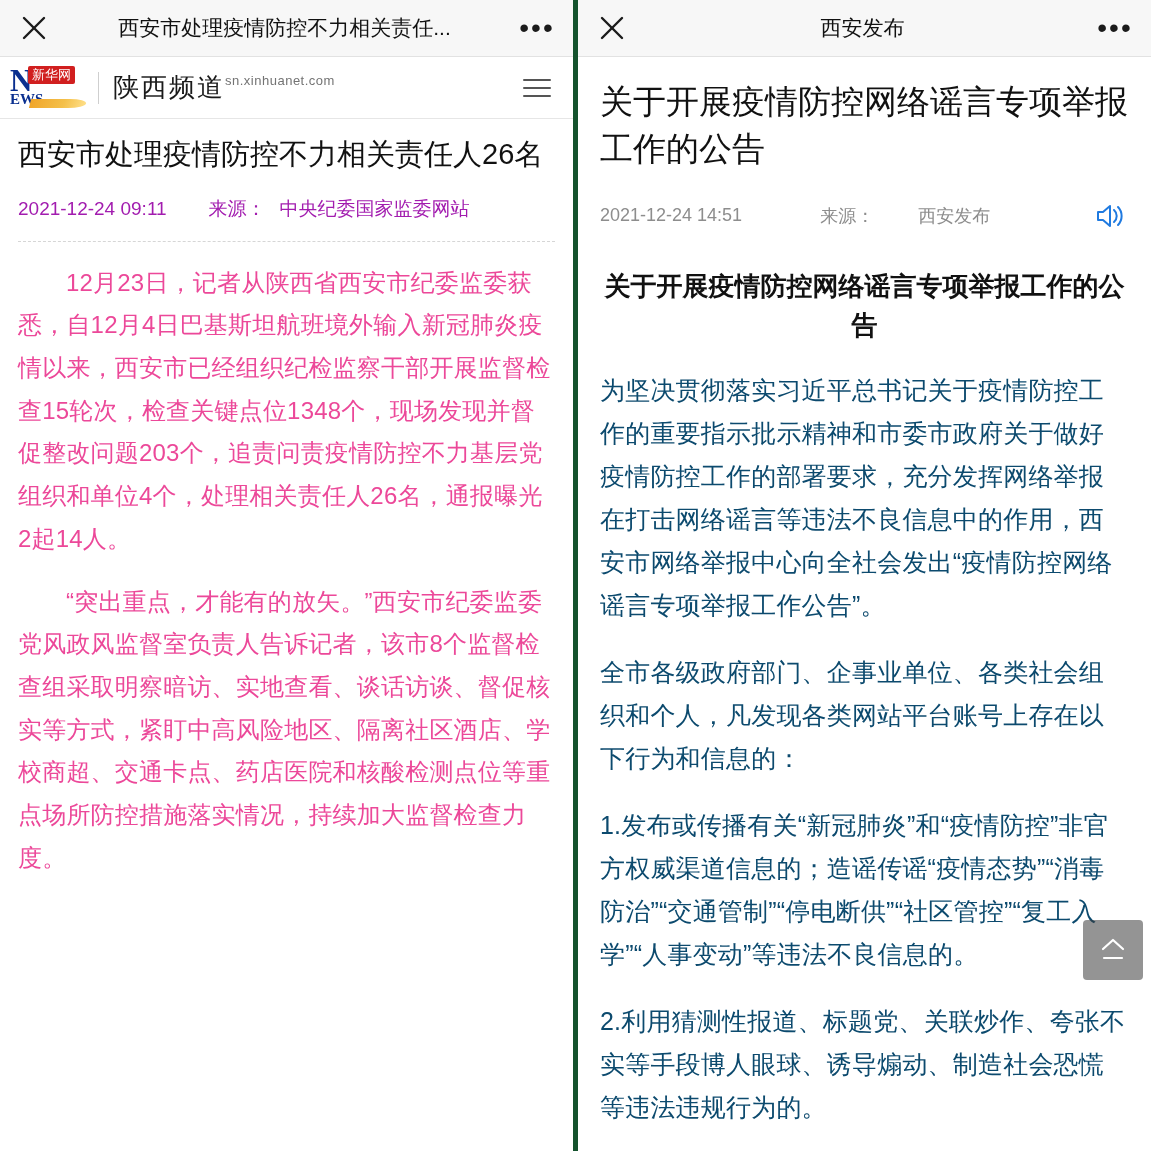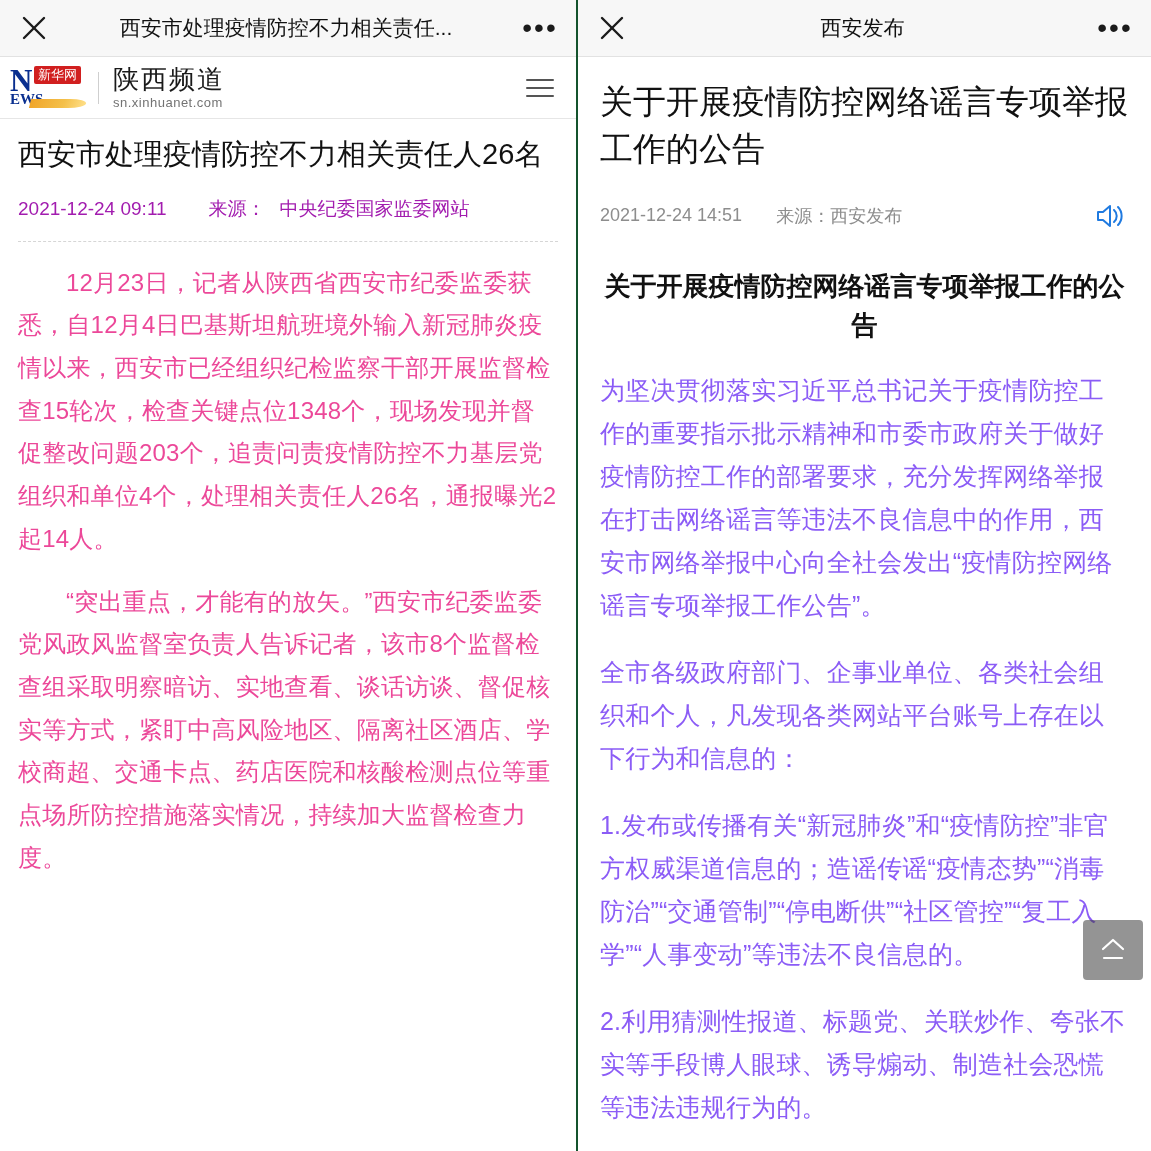--- a/index.html
+++ b/index.html
@@ -5,21 +5,21 @@
   * { box-sizing: border-box; margin: 0; padding: 0; }
   html, body {
     width: 1151px; height: 1151px;
     font-family: "Liberation Sans", "DejaVu Sans", sans-serif;
     background: #ffffff;
     overflow: hidden;
   }
   .screen { width: 1151px; height: 1151px; display: flex; position: relative; }
 
   .pane { height: 1151px; position: relative; overflow: hidden; background: #fff; }
-  .pane-left  { width: 578px; border-right: 2px solid #14532d; }
+  .pane-left  { width: 578px; border-right: 5px solid #14532d; }
   .pane-right { width: 573px; }
 
   
   .topbar {
     height: 57px; display: flex; align-items: center;
     background: #f7f7f7; border-bottom: 1px solid #e2e2e2;
     padding: 0 14px;
   }
   .close-btn {
     width: 40px; height: 40px; flex: 0 0 40px;
@@ -54,33 +54,33 @@
     font-family: "Liberation Serif", serif;
     font-size: 31px; font-weight: bold; color: #0a2f8f; line-height: 0.82;
     letter-spacing: -1px;
   }
   .xh-mark .ews {
     font-family: "Liberation Serif", serif;
     font-size: 15px; font-weight: bold; color: #0a2f8f; line-height: 0.9;
     letter-spacing: 0px;
   }
   .xh-badge {
-    position: absolute; left: 24px; top: 1px;
+    position: absolute; left: 18px; top: 1px;
     background: #d11f1f; color: #fff; font-size: 13px;
     padding: 2px 4px; border-radius: 2px; line-height: 1.1;
     white-space: nowrap;
   }
   .xh-swoosh {
     position: absolute; left: 20px; bottom: 3px; width: 56px; height: 9px;
     background: linear-gradient(100deg, #f0a52a 0%, #f4c04a 60%, #ffe08a 100%);
     border-radius: 0 60% 60% 0 / 0 100% 100% 0;
     transform: skewX(-14deg);
   }
   .xh-sep { width: 1px; height: 32px; background: #cfcfcf; margin: 0 4px; }
-  .xh-channel { display: flex; flex-direction: column; justify-content: center; }
+  .xh-channel { display: flex; flex-direction: row; justify-content: center; }
   .xh-channel .cn { font-size: 26px; color: #1a1a1a; letter-spacing: 2px; line-height: 1.15; }
   .xh-channel .en { font-size: 13px; color: #737373; letter-spacing: 0.5px; }
   .menu-btn {
     width: 36px; height: 36px; display: flex; flex-direction: column;
     justify-content: center; gap: 6px; cursor: pointer; flex: 0 0 36px;
   }
   .menu-btn i { display: block; height: 2px; background: #555; border-radius: 1px; }
   .menu-btn i:nth-child(1) { width: 28px; }
   .menu-btn i:nth-child(2) { width: 28px; }
   .menu-btn i:nth-child(3) { width: 28px; }
@@ -106,33 +106,33 @@
     text-indent: 2em; margin-top: 20px; letter-spacing: 0.2px;
   }
 
   
   .r-body { padding: 22px 22px 0 22px; }
   .r-title {
     font-size: 33px; color: #111; line-height: 1.42; font-weight: 400;
   }
   .r-meta {
     margin-top: 26px; display: flex; align-items: center;
-    font-size: 18px; color: #8d8d8d;
+    font-size: 18px; color: #8d8d8d; gap: 44px;
   }
   .r-meta .src { margin-left: 34px; }
   .speaker-btn {
     margin-left: auto; width: 40px; height: 34px;
     display: flex; align-items: center; justify-content: center; cursor: pointer;
   }
   .r-sub {
     margin-top: 34px; font-size: 26px; font-weight: bold; color: #111;
     text-align: center; line-height: 1.5;
   }
   .r-para {
-    font-size: 25px; color: #8b5cf6; line-height: 1.72; margin-top: 24px;
+    font-size: 25px; color: #0c4a6e; line-height: 1.72; margin-top: 24px;
     letter-spacing: 0.2px;
   }
 
   
   .backtop {
     position: absolute; right: 8px; top: 920px;
     width: 60px; height: 60px; background: rgba(60,60,60,0.55);
     border-radius: 4px; display: flex; align-items: center; justify-content: center;
     cursor: pointer;
   }

